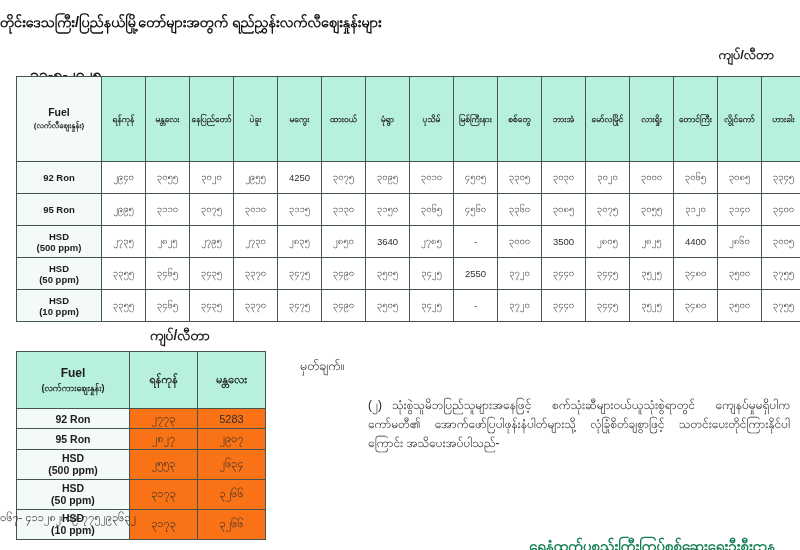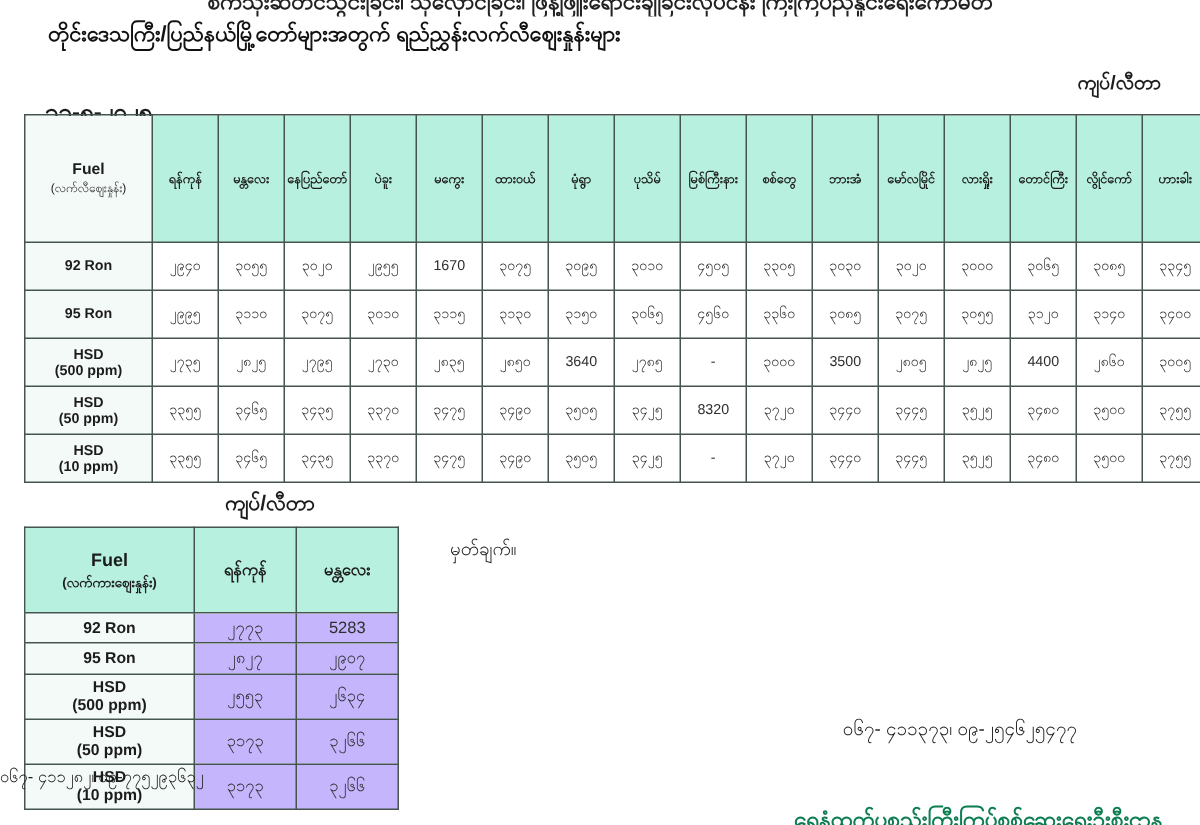--- a/index.html
+++ b/index.html
@@ -9,40 +9,40 @@
     font-family:"Liberation Sans","DejaVu Sans",sans-serif; color:#1c1c1c;
   }
   
   .letterhead{
     position:absolute; top:0; left:0; width:100%; height:11px; overflow:hidden;
     text-align:center; font-weight:bold; font-size:15px; color:#222;
   }
   .letterhead span{display:block; margin-top:-9px; white-space:nowrap;}
   .doc-title{
     position:absolute; top:13px; left:0; width:100%；
-    text-align:center; font-weight:bold; font-size:14.5px; color:#111;margin-left:32px;
+    text-align:center; font-weight:bold; font-size:14.5px; color:#111;
   }
   .doc-title{text-align:center;}
   .date{position:absolute; top:64px; left:30px; font-weight:bold; font-size:16px;}
   .unit-top{position:absolute; top:46px; right:26px; font-weight:bold; font-size:13px;}
 
   
   table{border-collapse:collapse; table-layout:fixed;}
   #retail-table{
     position:absolute; left:16px; top:76px; width:772px; height:244px;
   }
   #retail-table th,#retail-table td{
     border:1px solid #45544e; padding:0; text-align:center; vertical-align:middle;
     overflow:hidden;
   }
   #retail-table thead th{height:84px; background:var(--header-bg);}
   #retail-table thead th.fuel-h{
     width:84px; background:var(--fuel-col-bg); font-size:10.5px; font-weight:bold;
   }
-  #retail-table thead th.fuel-h .sub{font-size:8px; font-weight:normal;}
+  #retail-table thead th.fuel-h .sub{font-size:8px; font-weight:bold;}
   #retail-table thead th.city-h{width:43px; font-size:8.5px; font-weight:bold; line-height:11px;}
   #retail-table tbody th.fuel-c{
     background:var(--fuel-col-bg); font-size:9.5px; font-weight:bold; line-height:11px;
   }
   #retail-table tbody tr{height:32px;}
   #retail-table td.val{font-size:9.5px; color:#2e2e2e; background:#fff;}
 
   
   .unit-bottom{
     position:absolute; left:150px; top:326px; font-weight:bold; font-size:14px;
@@ -55,21 +55,21 @@
   #wholesale-table th,#wholesale-table td{
     border:1px solid #45544e; padding:0; text-align:center; vertical-align:middle; overflow:hidden;
   }
   #wholesale-table thead th{height:56px; background:var(--header-bg); font-weight:bold;}
   #wholesale-table thead th.fuel-h{width:112px; font-size:12px;}
   #wholesale-table thead th.fuel-h .sub{font-size:9px;}
   #wholesale-table thead th.city-h{width:67px; font-size:11px;}
   #wholesale-table tbody th.fuel-c{
     background:var(--fuel-col-bg); font-size:10.5px; font-weight:bold; line-height:12px;
   }
-  #wholesale-table td.val{font-size:11px; color:#2e2e2e; background:#c4b5fd;}
+  #wholesale-table td.val{font-size:11px; color:#2e2e2e; background:#f97316;}
 
   
   .notes-label{position:absolute; left:300px; top:358px; font-weight:normal; font-size:12.5px;}
   .note-1{position:absolute; left:368px; top:358px; width:420px; font-size:12px;}
   .note-1 .num{margin-right:10px;}
   .note-2{position:absolute; left:368px; top:396px; width:422px; font-size:12px; line-height:19px; text-align:justify;}
   .note-2 .num{margin-right:10px;}
   .phone-1{position:absolute; left:0; top:478px; width:718px; text-align:right; font-size:12.5px;}
   .phone-2{position:absolute; left:0; top:510px; width:718px; text-align:left; font-size:11px;}
 
@@ -77,23 +77,20 @@
   .footer-dept{
     position:absolute; left:0; top:536px; width:775px; text-align:right;
     font-weight:bold; font-size:15px; color:var(--footer-green); white-space:nowrap;
   }
 </style>
 </head>
 <body>
 
 <div class="page">
 
-  <div class="letterhead">
-    <span>စက်သုံးဆီတင်သွင်းခြင်း၊ သိုလှောင်ခြင်း၊ ဖြန့်ဖြူးရောင်းချခြင်းလုပ်ငန်း ကြီးကြပ်ညှိနှိုင်းရေးကော်မတီ</span>
-  </div>
 
   <div class="doc-title">တိုင်းဒေသကြီး/ပြည်နယ်မြို့တော်များအတွက် ရည်ညွှန်းလက်လီဈေးနှုန်းများ</div>
 
   <div class="date">၁၃-၈-၂၀၂၅</div>
   <div class="unit-top">ကျပ်/လီတာ</div>
 
   <table id="retail-table">
       <thead>
         <tr>
           <th class="fuel-h">Fuel<br><span class="sub">(လက်လီဈေးနှုန်း)</span></th>
@@ -115,21 +112,21 @@
           <th class="city-h">ဟားခါး</th>
         </tr>
       </thead>
       <tbody>
         <tr>
           <th class="fuel-c">92 Ron</th>
           <td class="val">၂၉၄၀</td>
           <td class="val">၃၀၅၅</td>
           <td class="val">၃၀၂၀</td>
           <td class="val">၂၉၅၅</td>
-          <td class="val">1670</td>
+          <td class="val">4250</td>
           <td class="val">၃၀၇၅</td>
           <td class="val">၃၀၉၅</td>
           <td class="val">၃၀၁၀</td>
           <td class="val">၄၅၀၅</td>
           <td class="val">၃၃၀၅</td>
           <td class="val">၃၀၃၀</td>
           <td class="val">၃၀၂၀</td>
           <td class="val">၃၀၀၀</td>
           <td class="val">၃၀၆၅</td>
           <td class="val">၃၀၈၅</td>
@@ -176,21 +173,21 @@
         <tr>
           <th class="fuel-c">HSD<br>(50 ppm)</th>
           <td class="val">၃၃၅၅</td>
           <td class="val">၃၄၆၅</td>
           <td class="val">၃၄၃၅</td>
           <td class="val">၃၃၇၀</td>
           <td class="val">၃၄၇၅</td>
           <td class="val">၃၄၉၀</td>
           <td class="val">၃၅၀၅</td>
           <td class="val">၃၄၂၅</td>
-          <td class="val">8320</td>
+          <td class="val">2550</td>
           <td class="val">၃၇၂၀</td>
           <td class="val">၃၄၄၀</td>
           <td class="val">၃၄၄၅</td>
           <td class="val">၃၅၂၅</td>
           <td class="val">၃၄၈၀</td>
           <td class="val">၃၅၀၀</td>
           <td class="val">၃၇၅၅</td>
         </tr>
         <tr>
           <th class="fuel-c">HSD<br>(10 ppm)</th>
@@ -249,19 +246,21 @@
           <th class="fuel-c">HSD<br>(10 ppm)</th>
           <td class="val">၃၁၇၃</td>
           <td class="val">၃၂၆၆</td>
         </tr>
       </tbody>
     </table>
 
   <div class="notes-label">မှတ်ချက်။</div>
 
 
-
-  <div class="phone-1">၀၆၇- ၄၁၁၃၇၃၊ ၀၉-၂၅၄၆၂၅၄၇၇</div>
+  <div class="note-2">
+    <span class="num">(၂)</span><span>သုံးစွဲသူမိဘပြည်သူများအနေဖြင့် စက်သုံးဆီများဝယ်ယူသုံးစွဲရာတွင် ကျေနပ်မှုမရှိပါက ကော်မတီ၏ အောက်ဖော်ပြပါဖုန်းနံပါတ်များသို့ လုံခြုံစိတ်ချစွာဖြင့် သတင်းပေးတိုင်ကြားနိုင်ပါကြောင်း အသိပေးအပ်ပါသည်-</span>
+  </div>
+
   <div class="phone-2">၀၆၇- ၄၁၁၂၈၂၊ ၀၉-၇၇၅၂၉၃၆၃၂</div>
 
   <div class="footer-dept">ရေနံထွက်ပစ္စည်းကြီးကြပ်စစ်ဆေးရေးဦးစီးဌာန</div>
 
 </div>
 
 </body></html>

